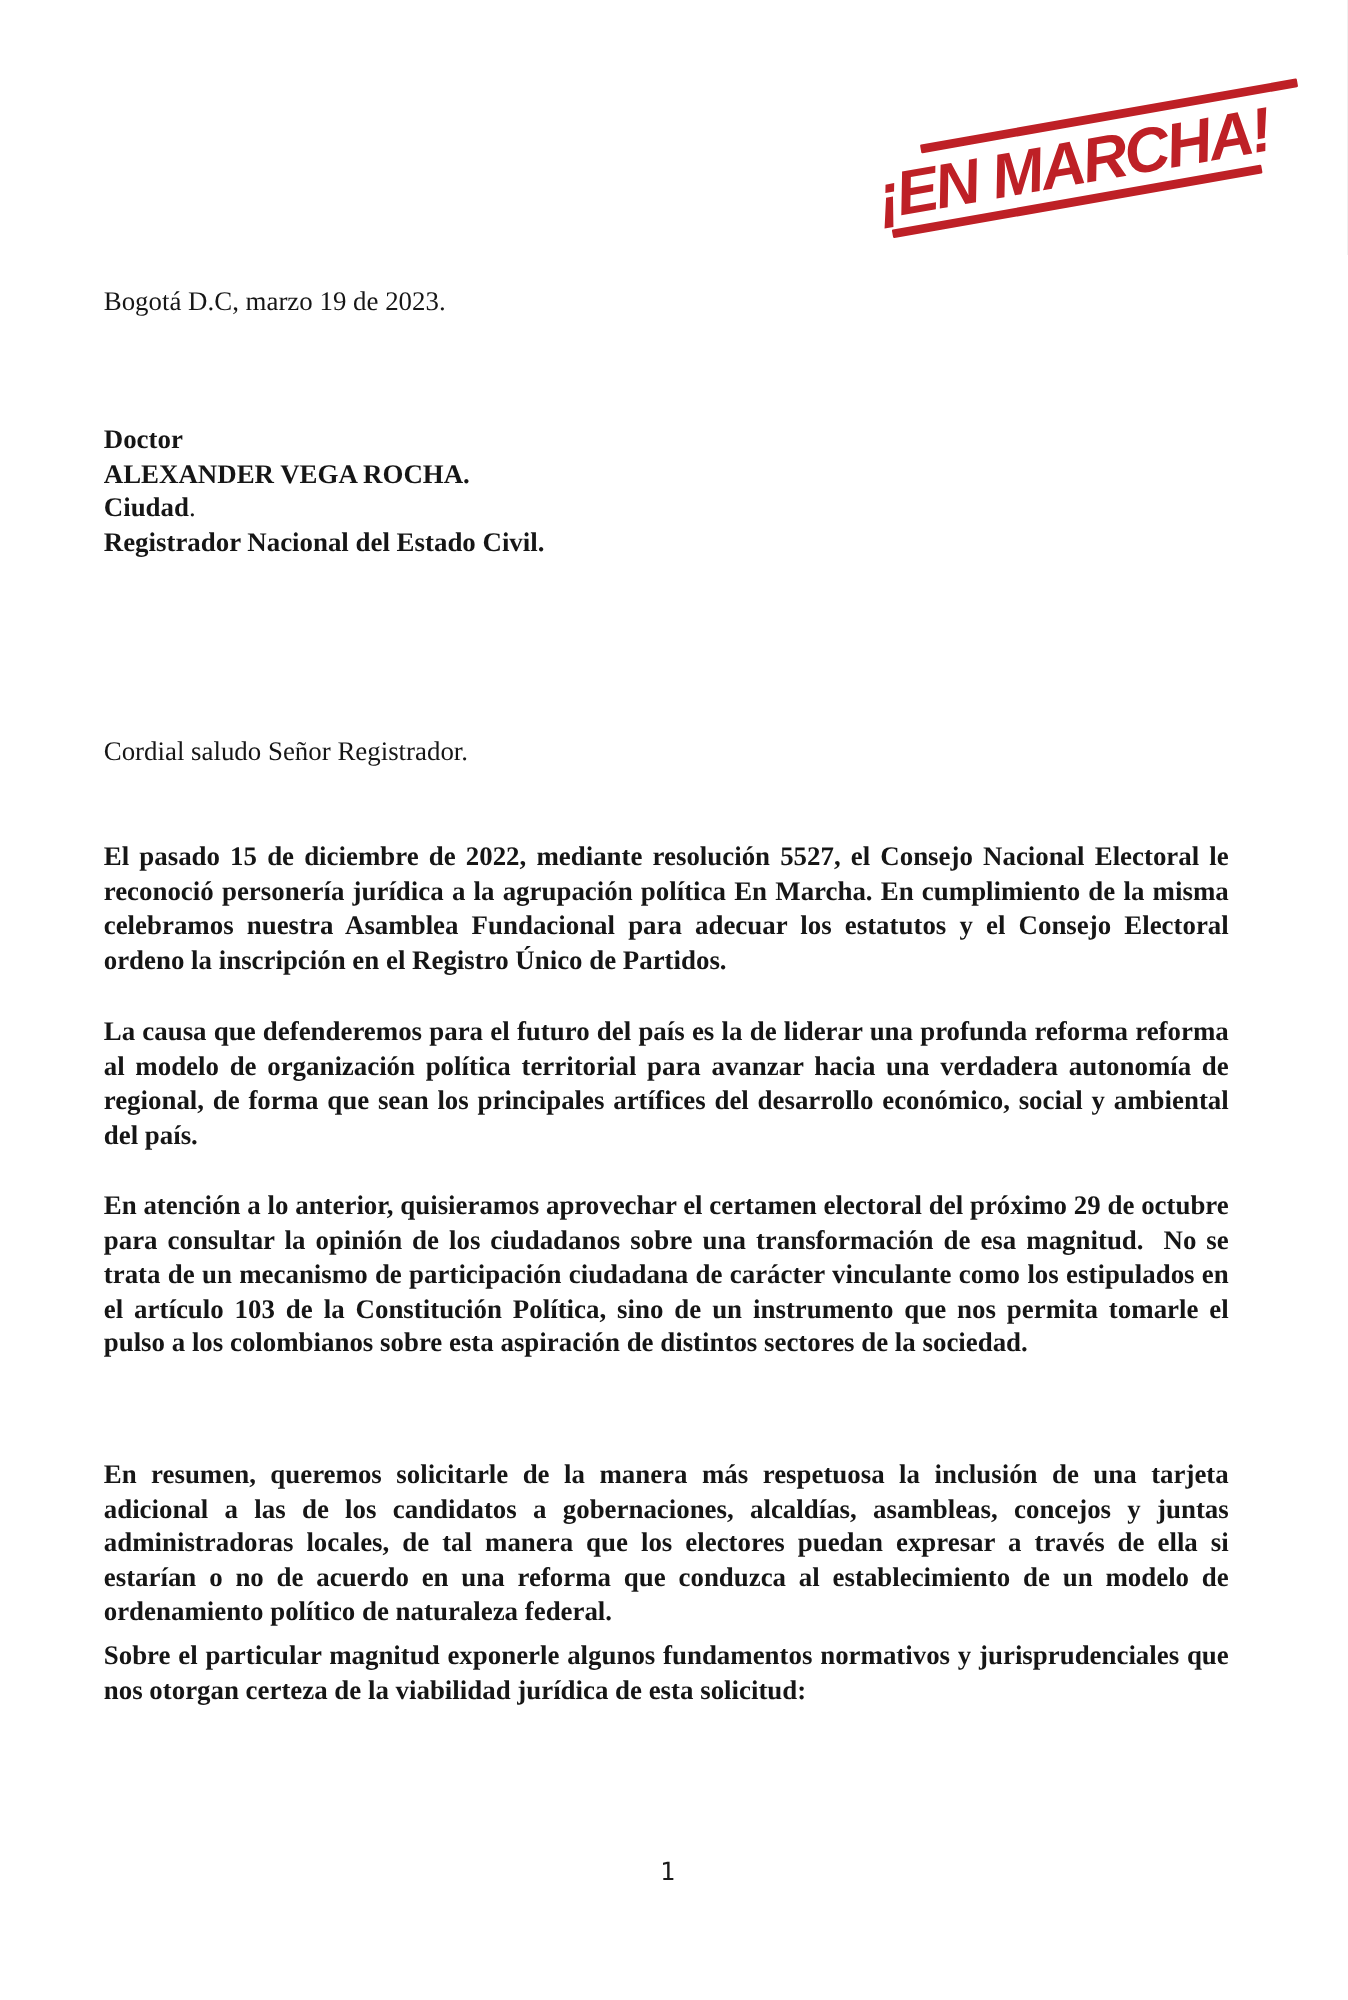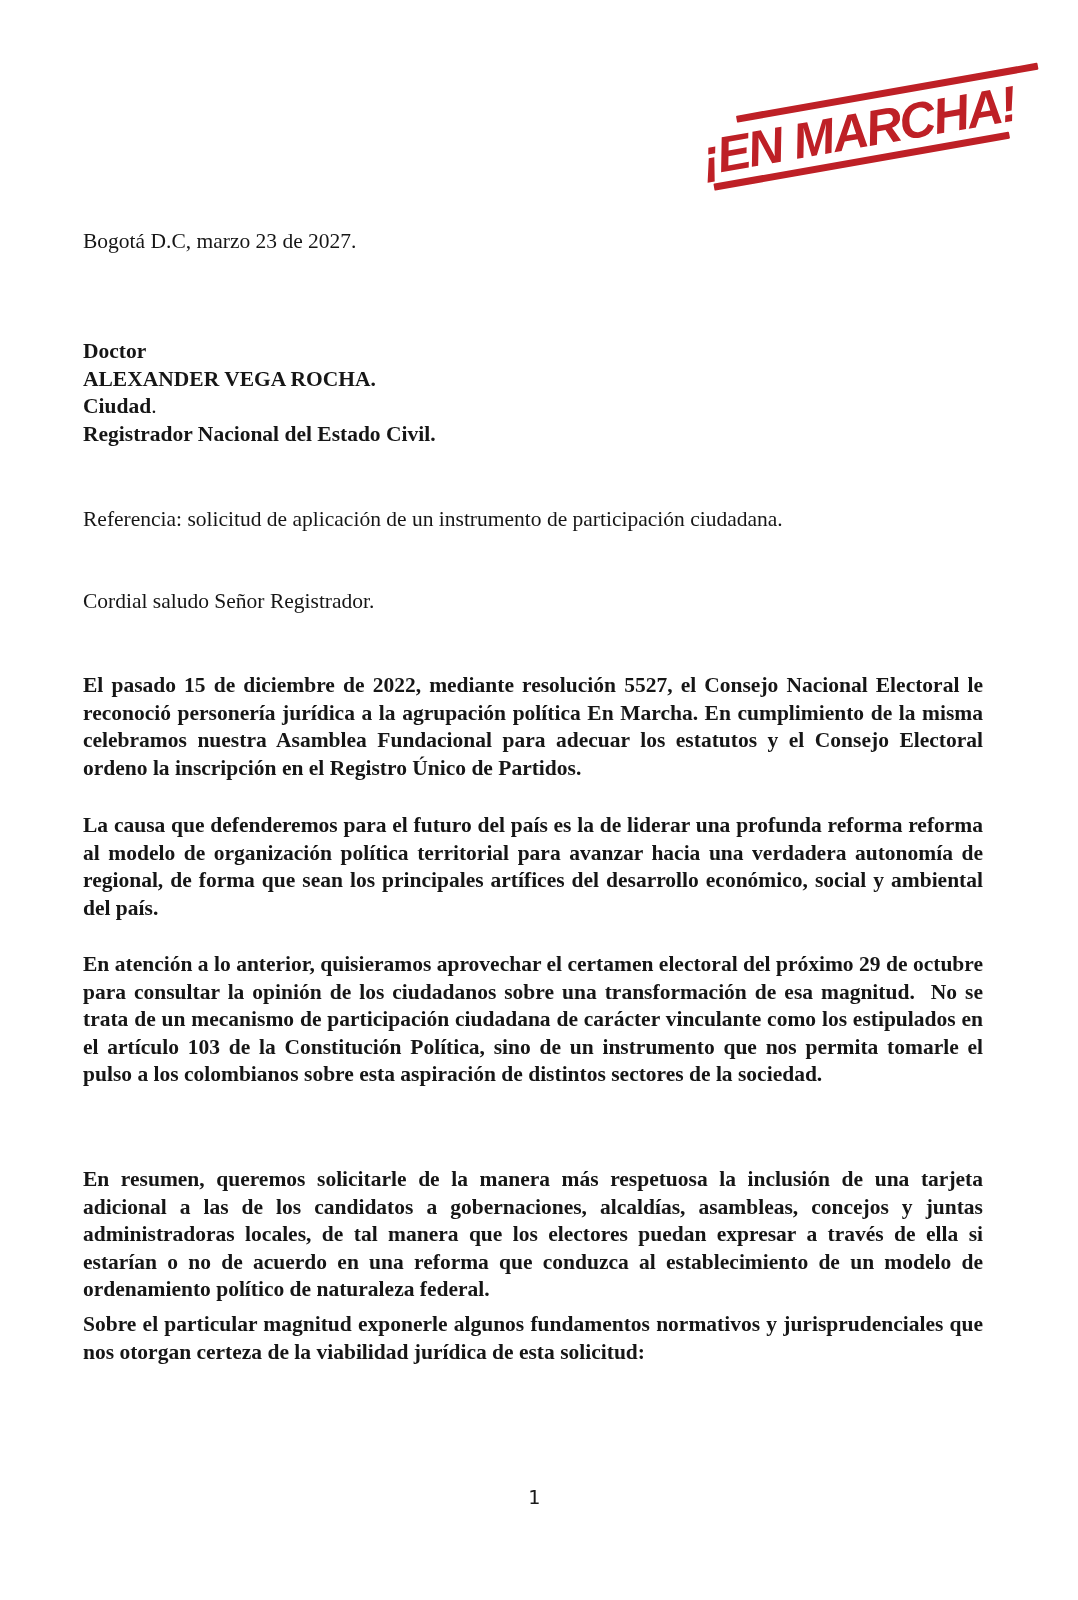--- a/index.html
+++ b/index.html
@@ -83,30 +83,29 @@
 <body>
 
 <div class="page">
 
   <div class="logo">
     <div class="logo-line logo-line-top"></div>
     <div class="logo-text">¡EN MARCHA!</div>
     <div class="logo-line logo-line-bottom"></div>
   </div>
 
-  <div class="block date">Bogotá D.C, marzo 23 de 2027.</div>
+  <div class="block date">Bogotá D.C, marzo 19 de 2023.</div>
 
   <div class="block recipient">
     <div>Doctor</div>
     <div>ALEXANDER VEGA ROCHA.</div>
     <div><span>Ciudad</span><span class="plain">.</span></div>
     <div>Registrador Nacional del Estado Civil.</div>
   </div>
 
-  <div class="block reference">Referencia: solicitud de aplicación de un instrumento de participación ciudadana.</div>
 
   <div class="block greeting">Cordial saludo Señor Registrador.</div>
 
   <p class="block para para-1">El pasado 15 de diciembre de 2022, mediante resolución 5527, el Consejo Nacional Electoral le reconoció personería jurídica a la agrupación política En Marcha. En cumplimiento de la misma celebramos nuestra Asamblea Fundacional para adecuar los estatutos y el Consejo Electoral ordeno la inscripción en el Registro Único de Partidos.</p>
   <p class="block para para-2">La causa que defenderemos para el futuro del país es la de liderar una profunda reforma reforma al modelo de organización política territorial para avanzar hacia una verdadera autonomía de regional, de forma que sean los principales artífices del desarrollo económico, social y ambiental del país.</p>
   <p class="block para para-3">En atención a lo anterior, quisieramos aprovechar el certamen electoral del próximo 29 de octubre para consultar la opinión de los ciudadanos sobre una transformación de esa magnitud.  No se trata de un mecanismo de participación ciudadana de carácter vinculante como los estipulados en el artículo 103 de la Constitución Política, sino de un instrumento que nos permita tomarle el pulso a los colombianos sobre esta aspiración de distintos sectores de la sociedad.</p>
   <p class="block para para-4">En resumen, queremos solicitarle de la manera más respetuosa la inclusión de una tarjeta adicional a las de los candidatos a gobernaciones, alcaldías, asambleas, concejos y juntas administradoras locales, de tal manera que los electores puedan expresar a través de ella si estarían o no de acuerdo en una reforma que conduzca al establecimiento de un modelo de ordenamiento político de naturaleza federal.</p>
   <p class="block para para-5">Sobre el particular magnitud exponerle algunos fundamentos normativos y jurisprudenciales que nos otorgan certeza de la viabilidad jurídica de esta solicitud:</p>
 
   <div class="page-number">1</div>

